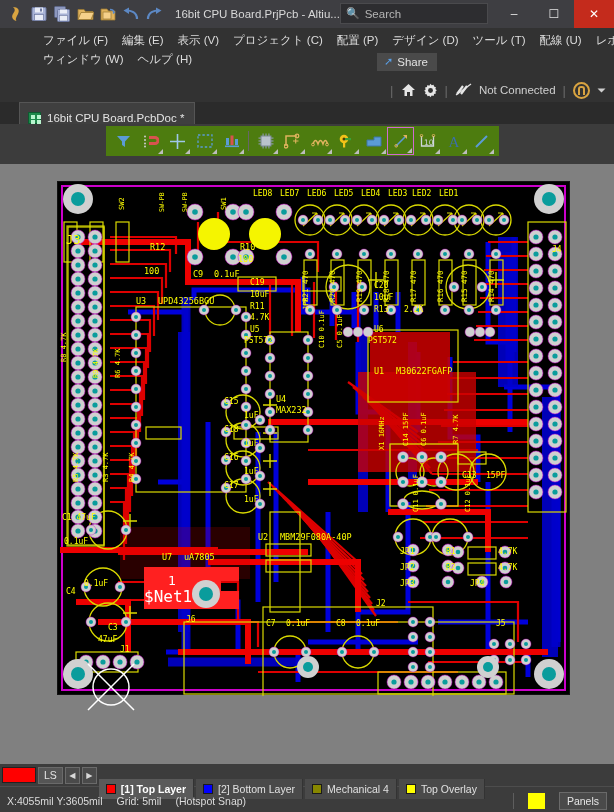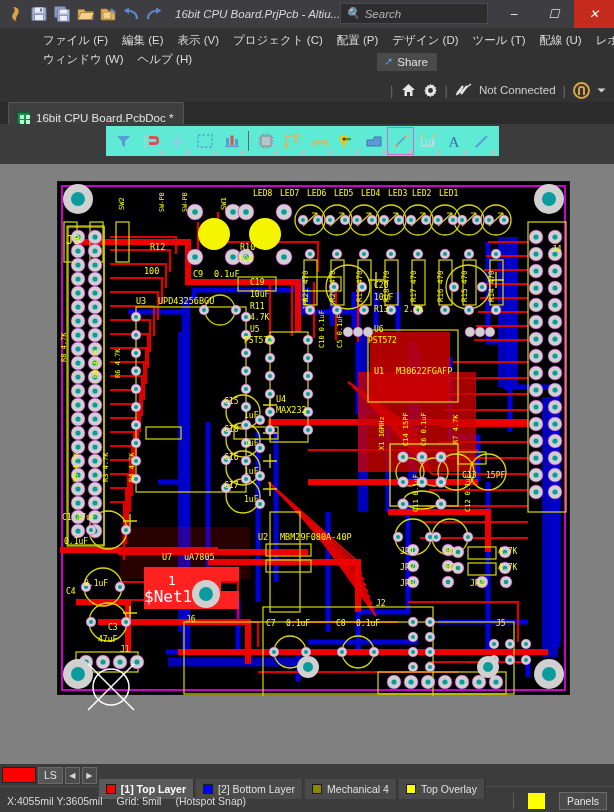--- a/index.html
+++ b/index.html
@@ -9,21 +9,20 @@
     font-family: "Liberation Sans", sans-serif;
     overflow: hidden;
     -webkit-font-smoothing: antialiased;
   }
 
   
   #titlebar {
     height: 28px; background: #3e3e42;
     display: flex; align-items: center;
     position: relative;
-    font-style: italic;
   }
   .tb-icons { display: flex; align-items: center; gap: 1px; padding-left: 5px; }
   .tb-ico {
     width: 22px; height: 22px;
     display: flex; align-items: center; justify-content: center;
   }
   .tb-ico svg { display: block; }
   #title-text {
     color: #d8d8d8; font-size: 11.5px; margin-left: 10px;
     white-space: nowrap;
@@ -76,39 +75,39 @@
   }
   .acct-circle .in {
     width: 7px; height: 9px; border: 2px solid #d9a441;
     border-radius: 3px 3px 0 0; border-bottom: none;
   }
 
   
   #tabrow { height: 22px; background: #2b2b2b; display: flex; align-items: flex-end; }
   #doctab {
     background: #3f3f3f; height: 22px; display: flex; align-items: center;
-    padding: 8px 10px 0 8px; gap: 6px; margin-left: 8px;
+    padding: 8px 10px 0 8px; gap: 6px; margin-left: 19px;
     border-top: 1px solid #555; border-left: 1px solid #555; border-right: 1px solid #555;
   }
   #doctab .tlabel { color: #e4e4e4; font-size: 11.5px; white-space: nowrap; }
   .chip-ico {
     width: 13px; height: 12px; background: #1f8a4c;
     border: 1px solid #0d5b30; position: relative;
   }
   .chip-ico::after {
     content: ""; position: absolute; left: 2px; top: 2px;
     width: 4px; height: 4px; background: #b9f5cf;
     box-shadow: 6px 0 0 #b9f5cf, 0 5px 0 #b9f5cf, 6px 5px 0 #b9f5cf;
   }
 
   
   #toolbarwrap { height: 40px; background: #3c3c3c; position: relative; }
   #toolbar {
     position: absolute; left: 106px; top: 2px;
-    height: 30px; background: #5eead4;
+    height: 30px; background: #4d7c0f;
     display: flex; align-items: center; padding: 0 4px;
   }
   .tbtn {
     width: 27px; height: 28px; display: flex; align-items: center;
     justify-content: center; position: relative;
   }
   .tbtn.drop::after {
     content: ""; position: absolute; right: 1px; bottom: 1px;
     border-left: 5px solid transparent; border-bottom: 5px solid #bdbdbd;
   }

